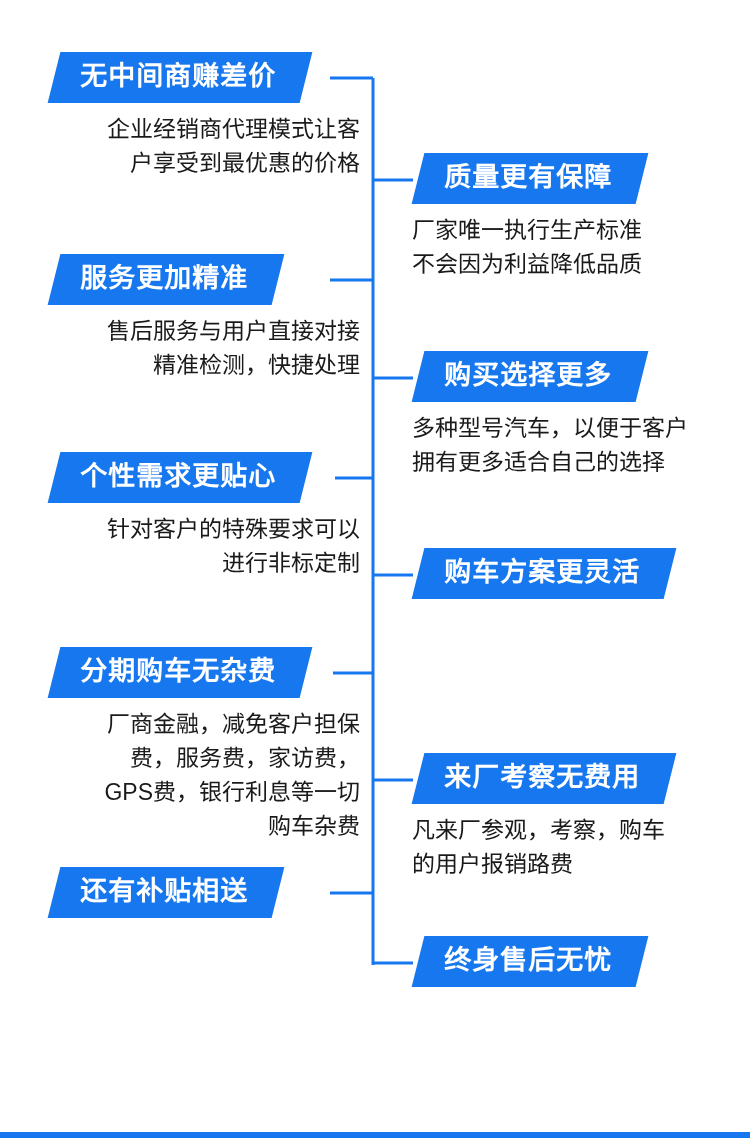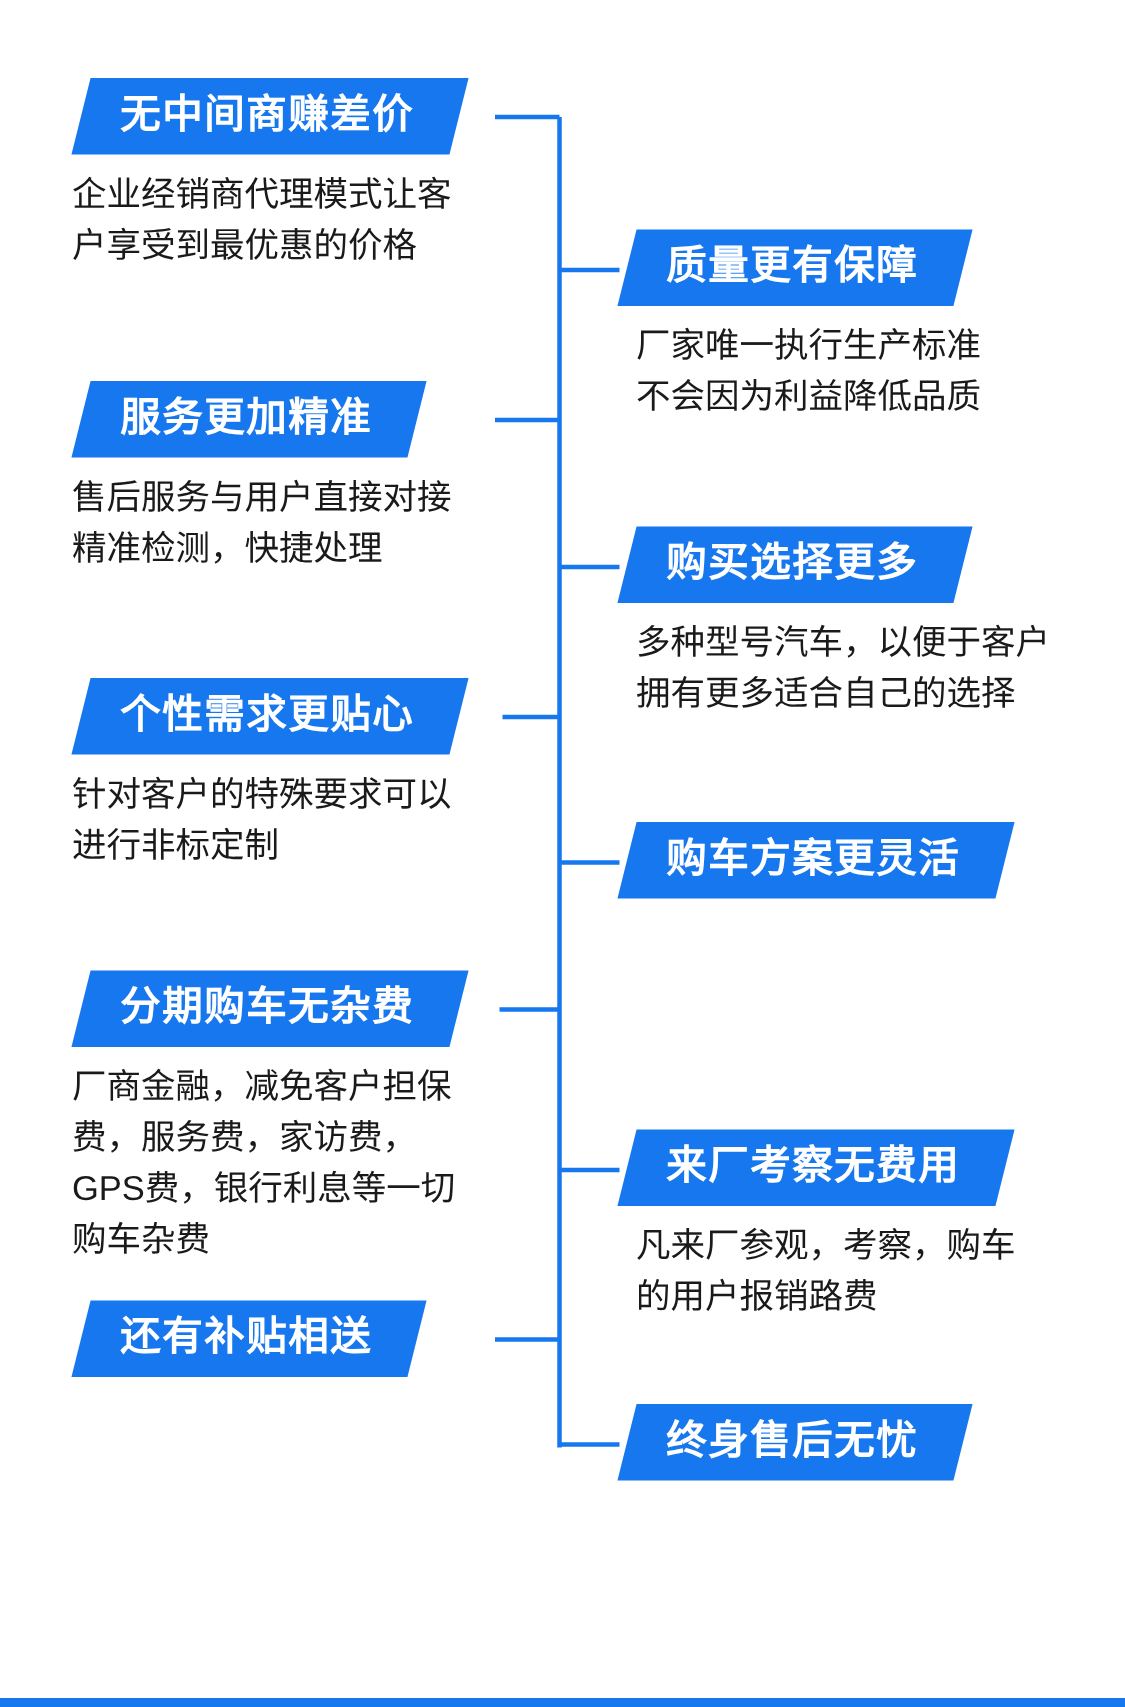--- a/index.html
+++ b/index.html
@@ -60,24 +60,24 @@
     line-height: 1.48;
     margin-top: 9px;
     white-space: pre-line;
   }
   .desc.left {
     text-align: left;
   }
 
   
   .col-left .banner { margin-left: 14px; }
-  .col-left .desc { margin-left: 8px; }
+  .col-left .desc { margin-left: 24px; text-align: right; }
 
   .col-right .banner { margin-left: 18px; }
-  .col-right .desc { margin-left: 24px; }
+  .col-right .desc { margin-left: 12px; }
 
   .bottom-bar {
     position: absolute;
     left: 0;
     bottom: 0;
     width: 750px;
     height: 6px;
     background: #1677ef;
   }
 </style>

